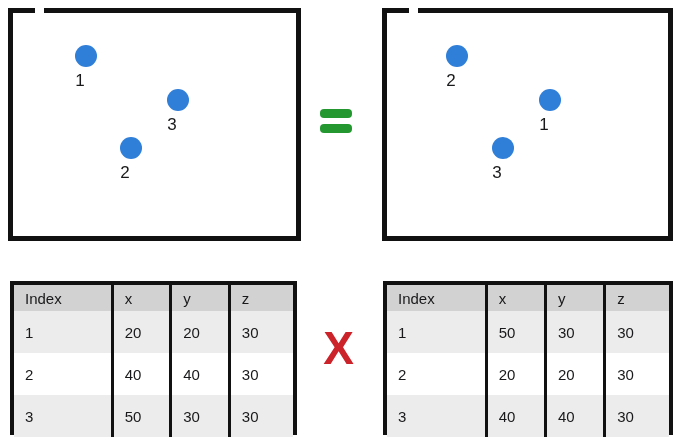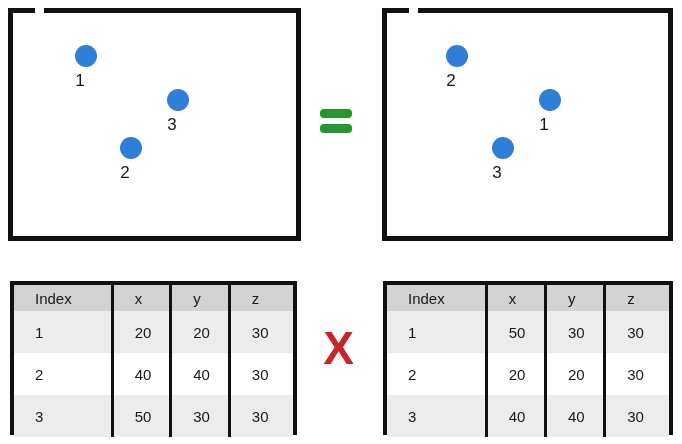--- a/index.html
+++ b/index.html
@@ -110,21 +110,21 @@
     border-collapse: collapse;
     table-layout: fixed;
   }
   .dtable th, .dtable td {
     box-sizing: border-box;
     font-family: "Liberation Sans", sans-serif;
     font-size: 15px;
     font-weight: 400;
     color: #19191b;
     text-align: left;
-    padding: 0 0 0 21px;
+    padding: 0 0 0 11px;
     border-right: 3px solid #111111;
     vertical-align: middle;
     overflow: hidden;
   }
   .dtable th:last-child,
   .dtable td:last-child { border-right: none; }
 
   .dtable thead th {
     height: 26px;
     background: #d2d2d2;

